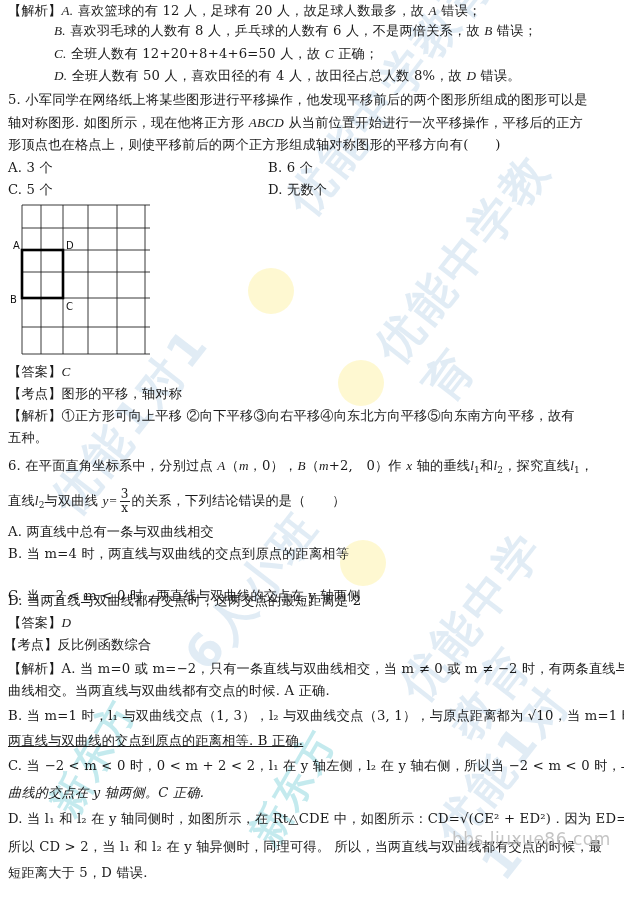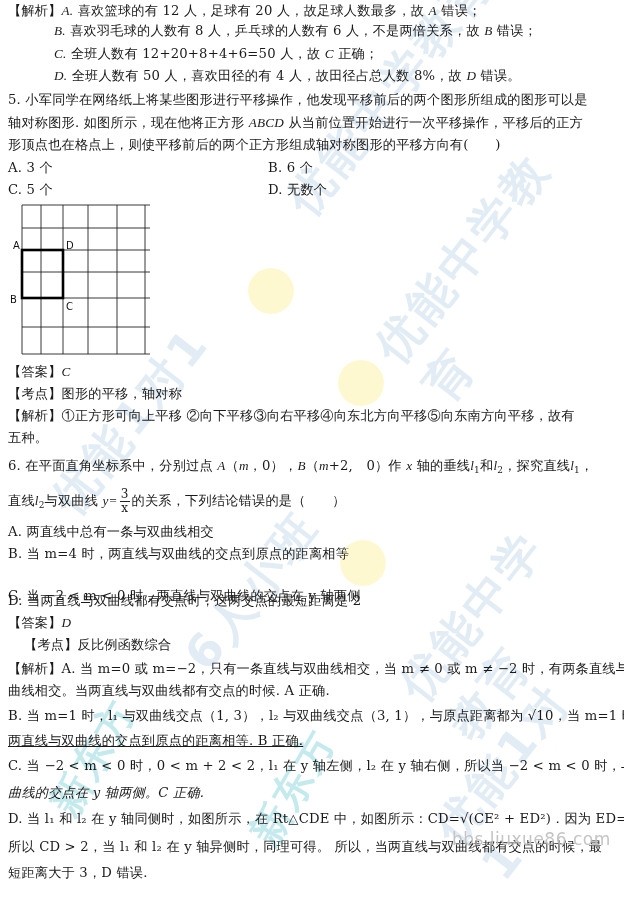--- a/index.html
+++ b/index.html
@@ -120,30 +120,30 @@
   <span>直线</span><span class="i">l</span><span class="sub">2</span><span>与双曲线</span>
   <span class="i">y=</span><span class="frac"><span class="num">3</span><span class="den">x</span></span><span>的关系，下列结论错误的是（　　）</span>
 </div>
 <div class="line" style="left:8px;top:523px;">A. 两直线中总有一条与双曲线相交</div>
 <div class="line" style="left:8px;top:545px;">B. 当 m=4 时，两直线与双曲线的交点到原点的距离相等</div>
 <div class="line" style="left:8px;top:569px;margin-top:18px;">C. 当 −2 &lt; m &lt; 0 时，两直线与双曲线的交点在 y 轴两侧</div>
 <div class="line" style="left:8px;top:592px;">D. 当两直线与双曲线都有交点时，这两交点的最短距离是 2</div>
 <div class="line" style="left:8px;top:614px;">
   <span>【答案】</span><span class="i">D</span>
 </div>
-<div class="line" style="left:24px;top:636px;">
+<div class="line" style="left:4px;top:636px;">
   <span>【考点】</span><span>反比例函数综合</span>
 </div>
 <div class="line" style="left:8px;top:660px;">
   <span>【解析】</span><span>A. 当 m=0 或 m=−2，只有一条直线与双曲线相交，当 m ≠ 0 或 m ≠ −2 时，有两条直线与双</span>
 </div>
 <div class="line" style="left:8px;top:682px;">曲线相交。当两直线与双曲线都有交点的时候. A 正确.</div>
 <div class="line" style="left:8px;top:707px;">B. 当 m=1 时，l₁ 与双曲线交点（1, 3），l₂ 与双曲线交点（3, 1），与原点距离都为 √10，当 m=1 时，</div>
 <div class="line" style="left:8px;top:732px;text-decoration:underline;">两直线与双曲线的交点到原点的距离相等. B 正确.</div>
 <div class="line" style="left:8px;top:757px;">C. 当 −2 &lt; m &lt; 0 时，0 &lt; m + 2 &lt; 2，l₁ 在 y 轴左侧，l₂ 在 y 轴右侧，所以当 −2 &lt; m &lt; 0 时，与双</div>
 <div class="line" style="left:8px;top:784px;font-style:italic;">曲线的交点在 y 轴两侧。C 正确.</div>
 <div class="line" style="left:8px;top:810px;">D. 当 l₁ 和 l₂ 在 y 轴同侧时，如图所示，在 Rt△CDE 中，如图所示：CD=√(CE² + ED²)．因为 ED=AB=2</div>
 <div class="line" style="left:8px;top:838px;">所以 CD &gt; 2，当 l₁ 和 l₂ 在 y 轴异侧时，同理可得。 所以，当两直线与双曲线都有交点的时候，最</div>
-<div class="line" style="left:8px;top:864px;">短距离大于 3，D 错误.</div>
+<div class="line" style="left:8px;top:864px;">短距离大于 5，D 错误.</div>
 
 <div class="footer-wm">
   <div class="url">bbs.liuxue86.com</div>
 </div>
 
 </body></html>

